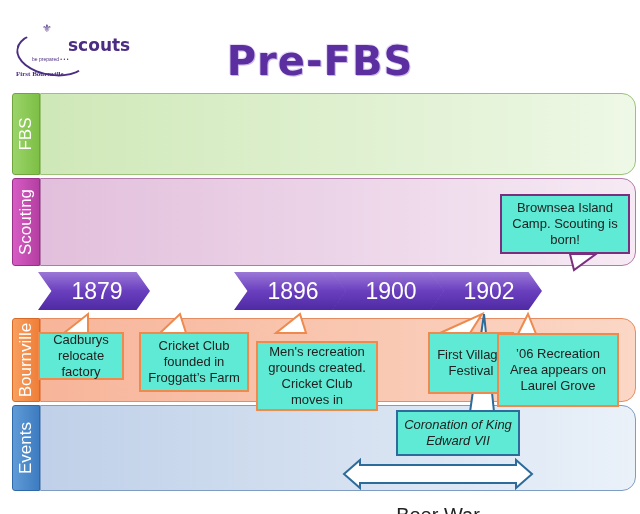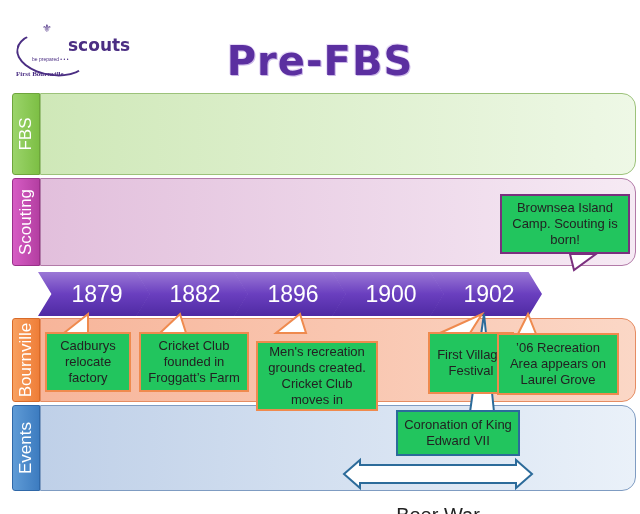--- a/index.html
+++ b/index.html
@@ -32,32 +32,32 @@
   #tab-fbs { top:93px; height:82px; background:linear-gradient(90deg,#9bd46a,#7dbf45); border:1px solid #6ea53c; }
   #lane-scouting { top:178px; height:88px; background:linear-gradient(90deg,#e2bfdc,#f6eaf4); border:1px solid #b27aa8; }
   #tab-scouting { top:178px; height:88px; background:linear-gradient(90deg,#d65cc4,#b43fa2); border:1px solid #9a2f8a; }
   #lane-bournville { top:318px; height:84px; background:linear-gradient(90deg,#f7b59a,#fbd7c6); border:1px solid #e58c62; }
   #tab-bournville { top:318px; height:84px; background:linear-gradient(90deg,#f8a060,#ef7e38); border:1px solid #d86a28; }
   #lane-events { top:405px; height:86px; background:linear-gradient(90deg,#bfd0e8,#eaf1f9); border:1px solid #7f9cc2; }
   #tab-events { top:405px; height:86px; background:linear-gradient(90deg,#5f9bd6,#3d7cc0); border:1px solid #2f68a8; }
 
   
   #years { left:38px; top:272px; width:600px; height:42px; }
-  .chev { position:absolute; top:0; height:44px; width:112px;
+  .chev { position:absolute; top:0; height:38px; width:112px;
           background:linear-gradient(180deg,#9b78d6 0%,#6a3fbf 50%,#4f2aa3 100%);
           clip-path:polygon(0 0, 88% 0, 100% 50%, 88% 100%, 0 100%, 12% 50%);
           display:flex; align-items:center; justify-content:center; }
   .chev span { color:#ffffff; font-size:23px; padding-left:6px; }
 
   
-  .callout { position:absolute; background:#22c55e; box-sizing:border-box; text-align:center;
+  .callout { position:absolute; background:#5eead4; box-sizing:border-box; text-align:center;
              font-size:13px; line-height:16px; color:#222; display:flex; align-items:center; justify-content:center; padding:2px 4px; }
   .co-orange { border:2px solid #ef8a4e; }
   .co-purple { border:2px solid #7a2f7e; }
-  .co-blue { border:2px solid #2c6b9a; }
+  .co-blue { border:2px solid #2c6b9a;font-style:italic; }
 
   svg.overlay { position:absolute; left:0; top:0; width:640px; height:514px; pointer-events:none; }
 
   #boer { left:344px; top:458px; width:188px; height:30px; }
   #boer-label { position:absolute; left:0; top:0; width:188px; height:30px; display:flex; align-items:center; justify-content:center;
                 font-size:20px; color:#222;margin-top:42px; }
 </style>
 </head>
 <body>
 
@@ -88,23 +88,20 @@
 
 <div id="lane-events" class="lane"></div>
 <div id="tab-events" class="lane-tab">
     <span>Events</span>
   </div>
 
 <div id="years" class="abs">
   <div class="chev" style="left:0px">
       <span>1879</span>
     </div>
-  <div class="chev" style="left:98px">
-      <span>1882</span>
-    </div>
   <div class="chev" style="left:196px">
       <span>1896</span>
     </div>
   <div class="chev" style="left:294px">
       <span>1900</span>
     </div>
   <div class="chev" style="left:392px">
       <span>1902</span>
     </div>
 </div>
@@ -119,22 +116,22 @@
   <polygon points="440,333 470,333 482,314" fill="#ffffff" stroke="#ef8a4e" stroke-width="2"></polygon>
   <polygon points="518,334 536,334 528,314" fill="#ffffff" stroke="#ef8a4e" stroke-width="2"></polygon>
 
   <polygon points="470,412 494,412 484,314" fill="#ffffff" stroke="#2c6b9a" stroke-width="2"></polygon>
 
   <polygon points="344,474 360,460 360,465 516,465 516,460 532,474 516,488 516,483 360,483 360,488" fill="#ffffff" stroke="#2c6b9a" stroke-width="2"></polygon>
 </svg>
 
 <div class="callout co-purple" style="left:500px; top:194px; width:130px; height:60px;">Brownsea Island Camp. Scouting is born!</div>
 
-<div class="callout co-orange" style="left:45px; top:332px; width:86px; height:60px;">Cadburys relocate factory</div>
+<div class="callout co-orange" style="left:38px; top:332px; width:86px; height:48px;">Cadburys relocate factory</div>
 <div class="callout co-orange" style="left:139px; top:332px; width:110px; height:60px;">Cricket Club founded in Froggatt’s Farm</div>
 <div class="callout co-orange" style="left:256px; top:324px; width:122px; height:70px;margin-top:17px;">Men's recreation grounds created. Cricket Club moves in</div>
 <div class="callout co-orange" style="left:391px; top:332px; width:86px; height:62px;margin-left:37px;">First Village Festival</div>
-<div class="callout co-orange" style="left:497px; top:333px; width:122px; height:62px;">’06 Recreation Area appears on Laurel Grove</div>
+<div class="callout co-orange" style="left:497px; top:333px; width:122px; height:74px;">’06 Recreation Area appears on Laurel Grove</div>
 
 <div class="callout co-blue" style="left:396px; top:410px; width:124px; height:46px;">Coronation of King Edward VII</div>
 <div id="boer" class="abs">
   <div id="boer-label">Boer War</div>
 </div>
 
 </body></html>

